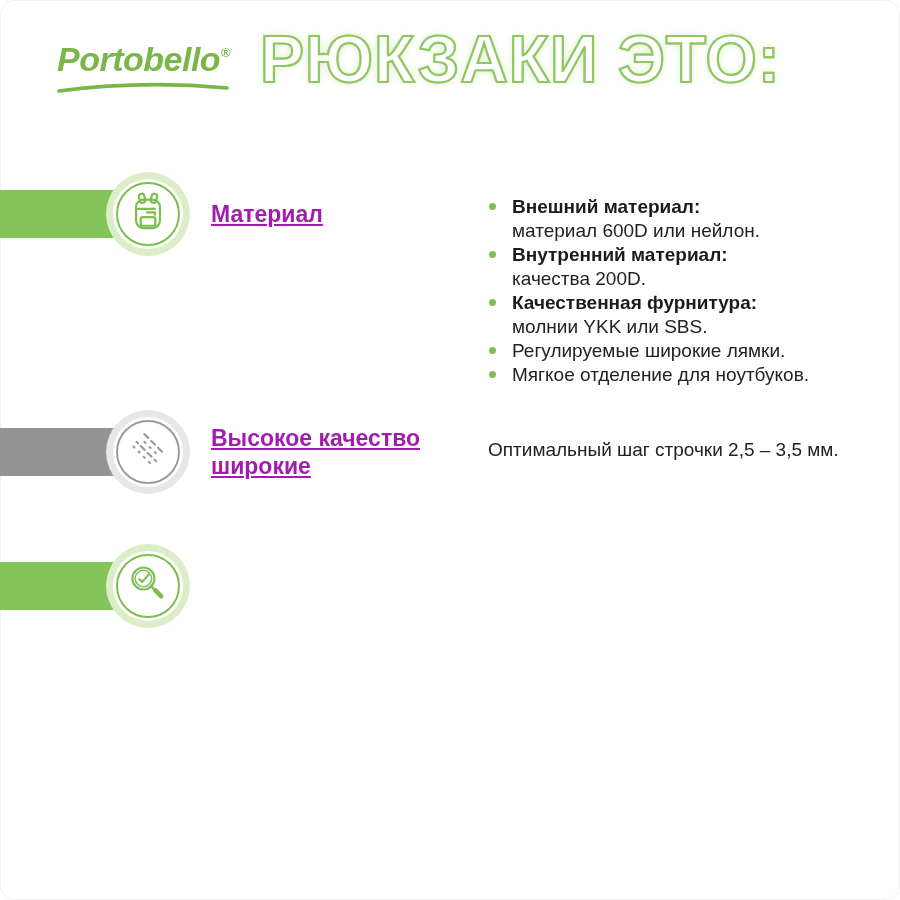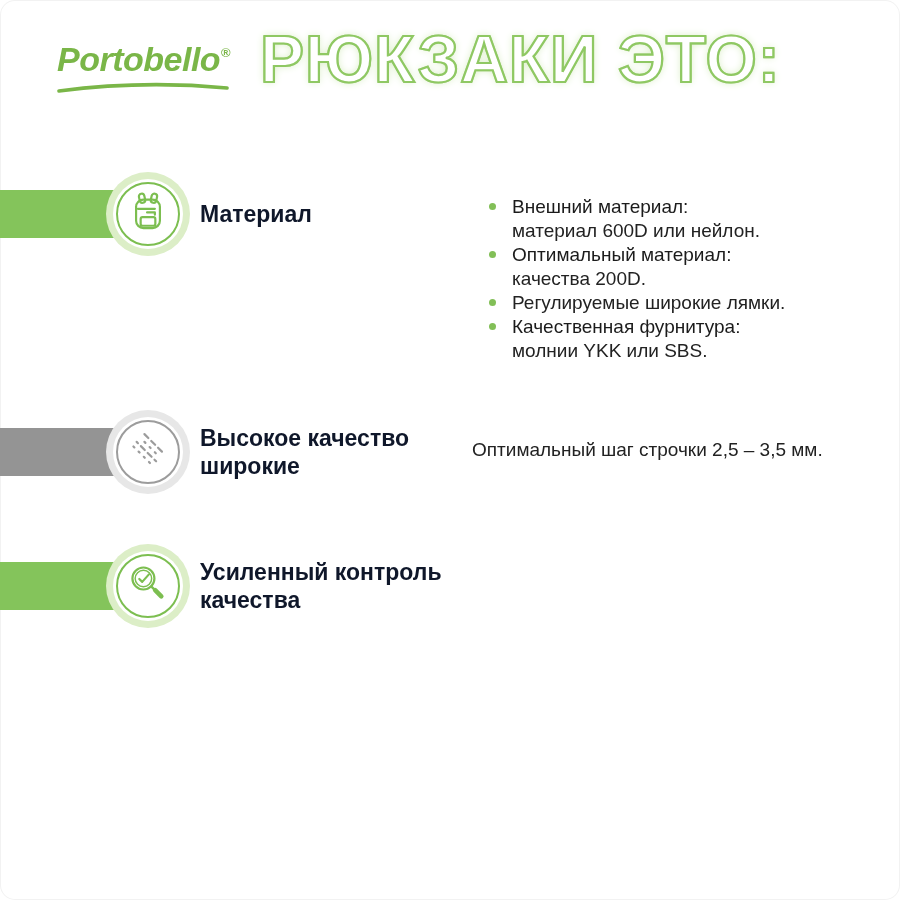--- a/index.html
+++ b/index.html
@@ -43,34 +43,34 @@
   .badge.gray  .halo { background:#e7e7e7; }
   .badge .disc {
     position:absolute; left:10px; top:10px; width:64px; height:64px;
     border-radius:50%; background:#fff; box-shadow:0 0 0 3px #fff;
     display:flex; align-items:center; justify-content:center;
   }
   .badge.green .disc { border:2.6px solid #7cbe50; }
   .badge.gray  .disc { border:2.6px solid #9c9c9c; }
 
   .row-heading {
-    position:absolute; left:200px; max-width:265px;
-    font-size:23px; line-height:28px; font-weight:700; color:#0f172a;
+    position:absolute; left:211px; max-width:265px;
+    font-size:23px; line-height:28px; font-weight:700; color:#a21caf;text-decoration:underline;
   }
 
   
   .bullets { position:absolute; left:488px; top:195px; width:390px; list-style:none; }
   .bullets li { position:relative; padding-left:24px; font-size:19px; line-height:24px; color:#222; }
   .bullets li::before {
     content:""; position:absolute; left:1px; top:8px; width:7px; height:7px;
     border-radius:50%; background:#82bf57;
   }
-  .bb { display:block; font-weight:400; color:#1b1b1b; }
+  .bb { display:block; font-weight:700; color:#1b1b1b; }
   .bt { display:block; }
-  .note { position:absolute; left:472px; top:438px; width:400px; font-size:19px; line-height:24px; color:#222; }
+  .note { position:absolute; left:488px; top:438px; width:400px; font-size:19px; line-height:24px; color:#222; }
 
   svg .stroke-g { stroke:#7cbe50; fill:none; stroke-linecap:round; stroke-linejoin:round; }
   svg .stroke-gr { stroke:#9c9c9c; fill:none; stroke-linecap:round; }
 </style>
 </head>
 <body>
 
 <div id="canvas">
 
   <div class="logo">
@@ -101,29 +101,32 @@
     </div>
   </div>
   <div class="row-heading" style="top:200px">Материал</div>
 
   <ul class="bullets">
     <li>
       <span class="bb">Внешний материал:</span>
       <span class="bt">материал 600D или нейлон.</span>
     </li>
     <li>
-      <span class="bb">Оптимальный материал:</span>
+      <span class="bb">Внутренний материал:</span>
       <span class="bt">качества 200D.</span>
+    </li>
+    <li>
+      <span class="bb">Качественная фурнитура:</span>
+      <span class="bt">молнии YKK или SBS.</span>
     </li>
     <li>
       <span class="bt">Регулируемые широкие лямки.</span>
     </li>
     <li>
-      <span class="bb">Качественная фурнитура:</span>
-      <span class="bt">молнии YKK или SBS.</span>
+      <span class="bt">Мягкое отделение для ноутбуков.</span>
     </li>
   </ul>
 
   <div class="bar gray" style="top:428px"></div>
   <div class="badge gray" style="top:410px">
     <div class="halo"></div>
     <div class="disc">
       <span>
         <svg width="44" height="44" viewBox="0 0 48 48">
           <g class="stroke-gr" stroke-width="2.4" transform="rotate(45 24 24)">
@@ -149,15 +152,14 @@
             <circle cx="19" cy="18" r="12" stroke-width="2.4"></circle>
             <circle cx="19" cy="18" r="9" stroke-width="1.6"></circle>
             <path d="M14.5 18.5 l3.2 3.2 L25 13.5" stroke-width="2.4"></path>
             <path d="M27.5 26.5 l3 3" stroke-width="2.6"></path>
             <path d="M31.8 30.8 L38.5 37.5" stroke-width="5"></path>
           </g>
         </svg>
       </span>
     </div>
   </div>
-  <div class="row-heading" style="top:558px">Усиленный контроль качества</div>
 
 </div>
 
 </body></html>

